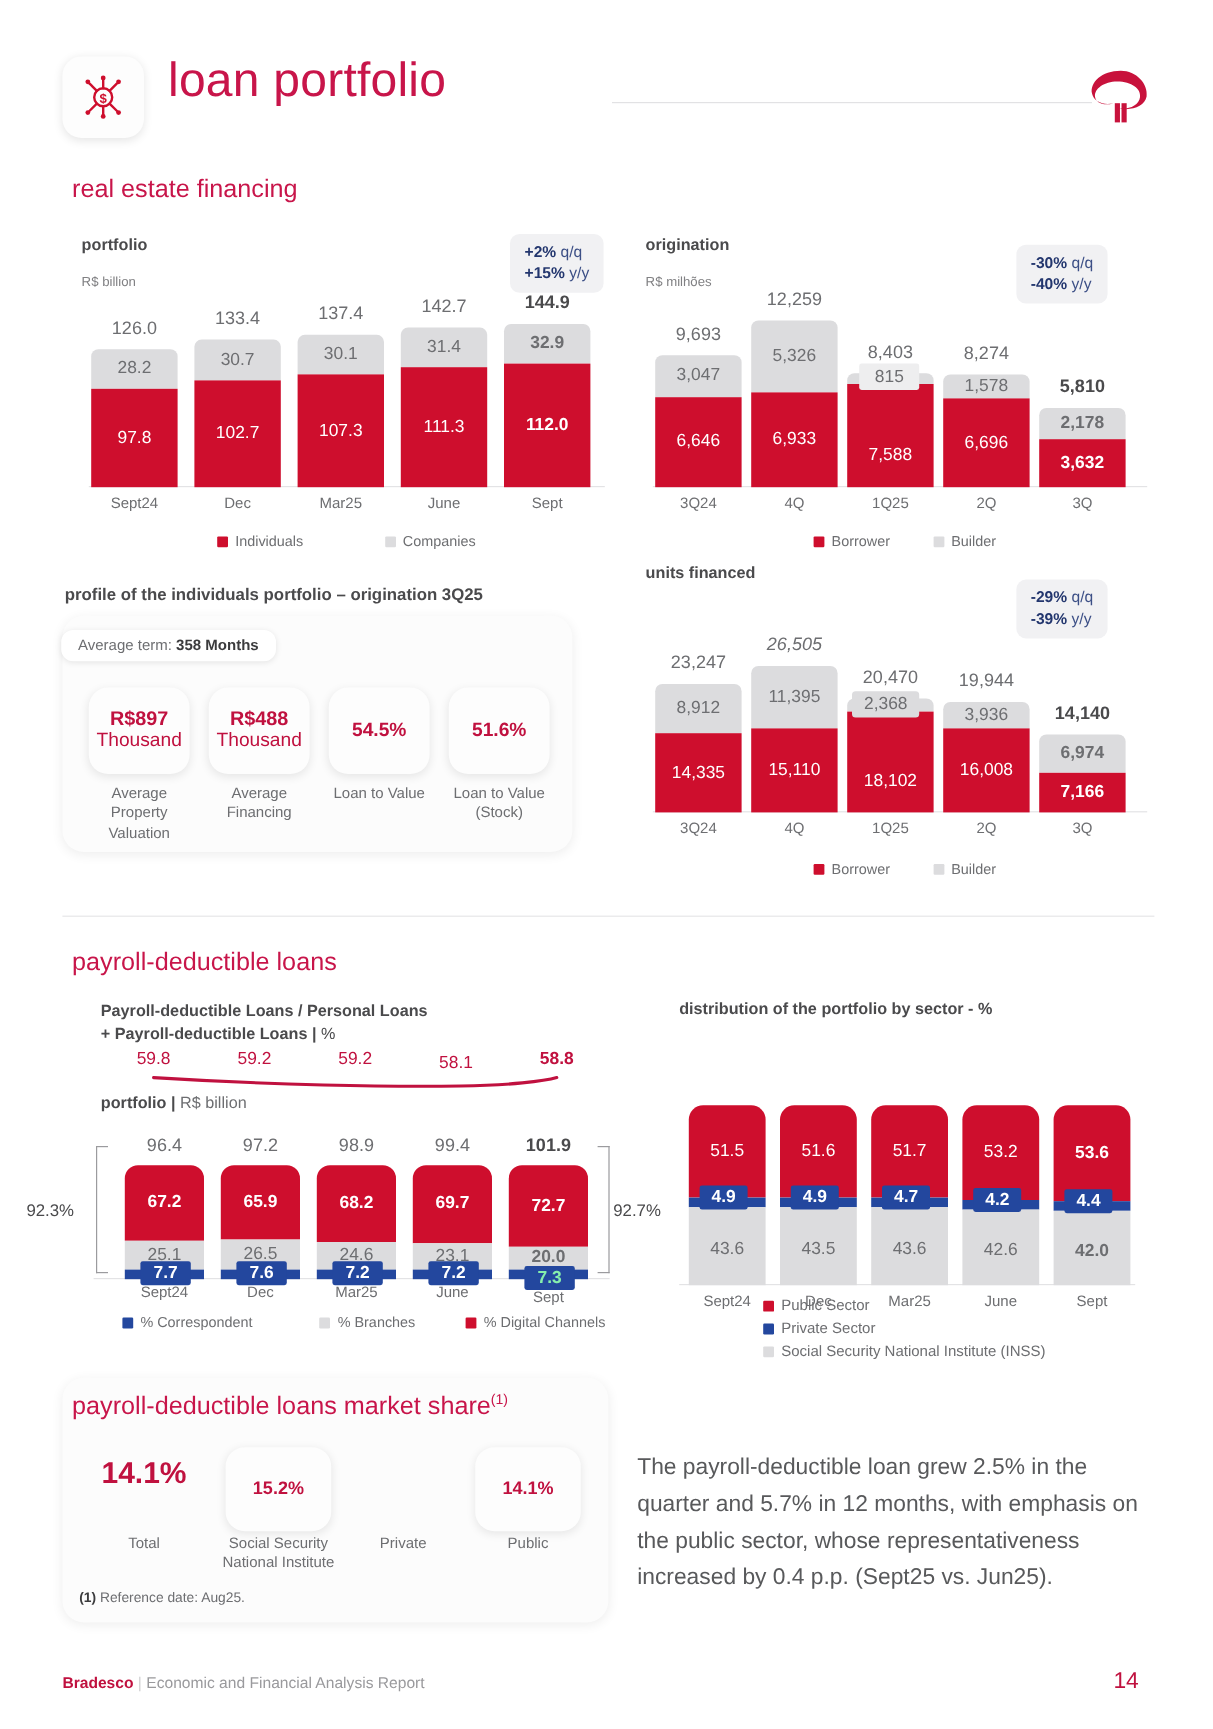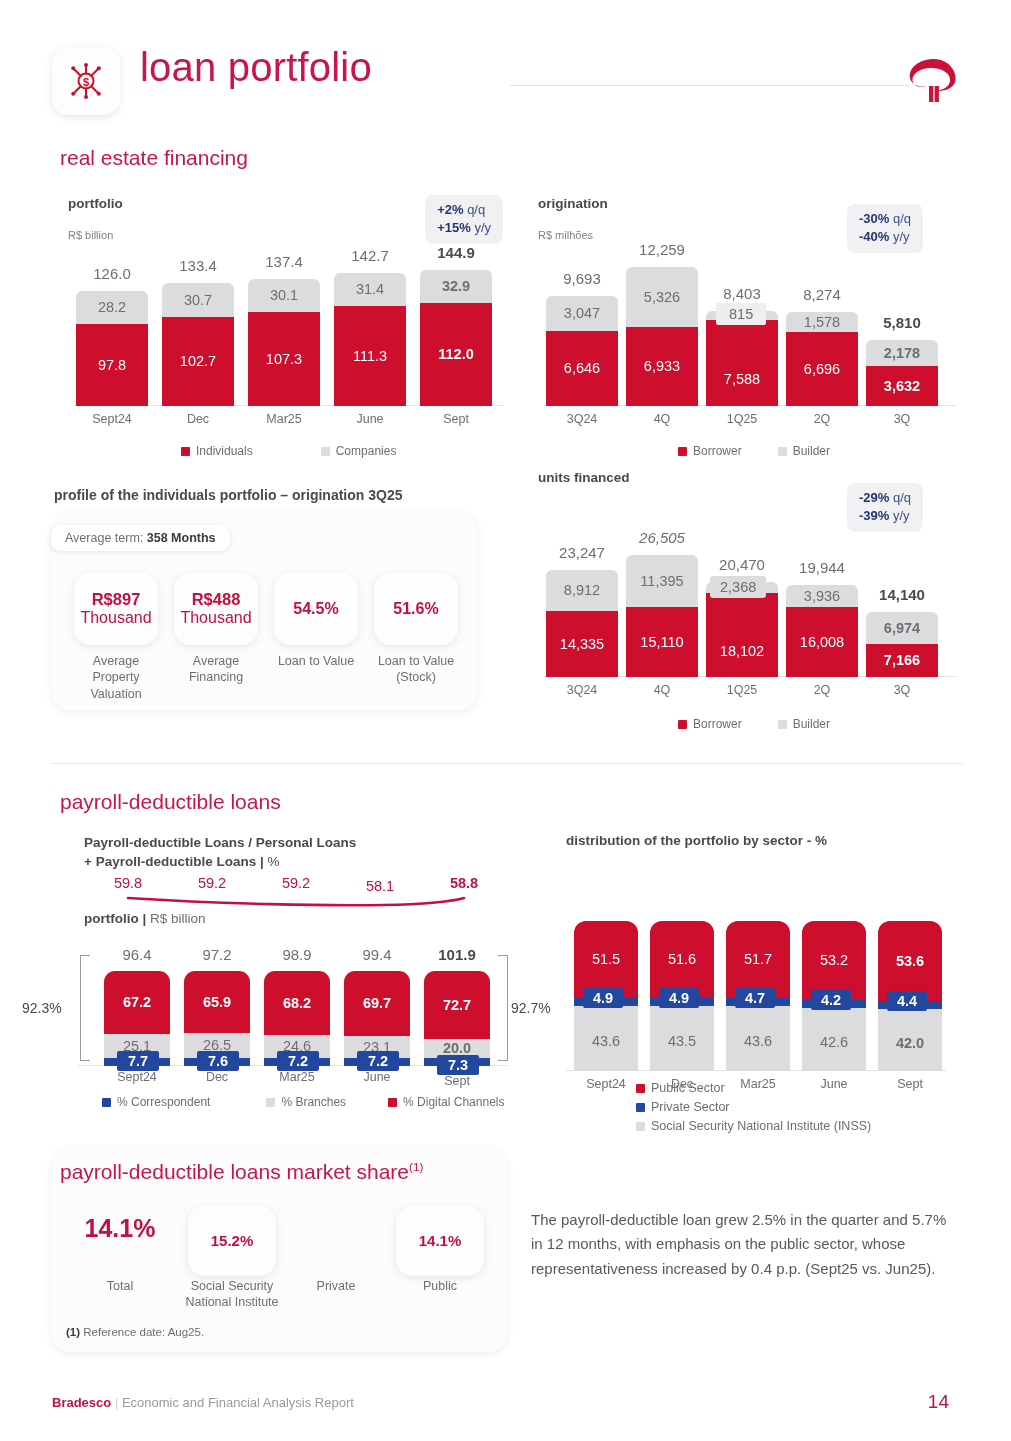--- a/index.html
+++ b/index.html
@@ -95,21 +95,21 @@
   .bracket.left{border-right:none;}
   .bracket.right{border-left:none;}
   .bracket-lab{position:absolute;font-size:14px;font-weight:400;color:#4a4a4c;white-space:nowrap;}
 
   .divider{position:absolute;height:1px;background:#e6e6e8;}
 
   .note{position:absolute;font-size:11.5px;color:#6d6e71;white-space:nowrap;}
   .note b{color:#3b3b3d;font-weight:700;}
 
   .para{
-    position:absolute;font-size:15px;line-height:1.62;color:#58595b;
+    position:absolute;font-size:19px;line-height:1.62;color:#58595b;
   }
 
   .footer-left{position:absolute;left:52px;bottom:31px;font-size:13px;color:#9a9a9d;white-space:nowrap;}
   .footer-left b{color:#c0113f;font-weight:700;}
   .footer-pg{position:absolute;right:62px;bottom:28px;font-size:19px;color:#c0113f;}
 
   .sup{font-size:.56em;vertical-align:super;}
 </style>
 </head>
 <body>
@@ -511,21 +511,21 @@
 
       <div class="col" style="left:340px;width:66px;height:95px;">
         <div class="total bold" style="top:-25px;">101.9</div>
         <div class="seg red" style="top:0;height:68px;border-radius:11px 11px 0 0;">
           <span class="b7">72.7</span>
         </div>
         <div class="seg grey" style="top:68px;height:19px;">
           <span class="b7">20.0</span>
         </div>
         <div class="seg blue" style="top:87px;height:8px;"></div>
-        <div style="position:absolute;left:13px;top:84px;background:#23479e;color:#ffffff;font-weight:700;font-size:14.5px;
+        <div style="position:absolute;left:13px;top:84px;background:#23479e;color:#86efac;font-weight:700;font-size:14.5px;
                     padding:2px 11px;border-radius:2px;z-index:3;">7.3</div>
         <div class="xlab" style="top:103px;">Sept</div>
       </div>
     </div>
 
     <div class="legend" style="left:18px;top:262px;">
       <div class="li" style="margin-right:56px;">
           <i class="sw blue"></i>
           <span>% Correspondent</span>
         </div>

